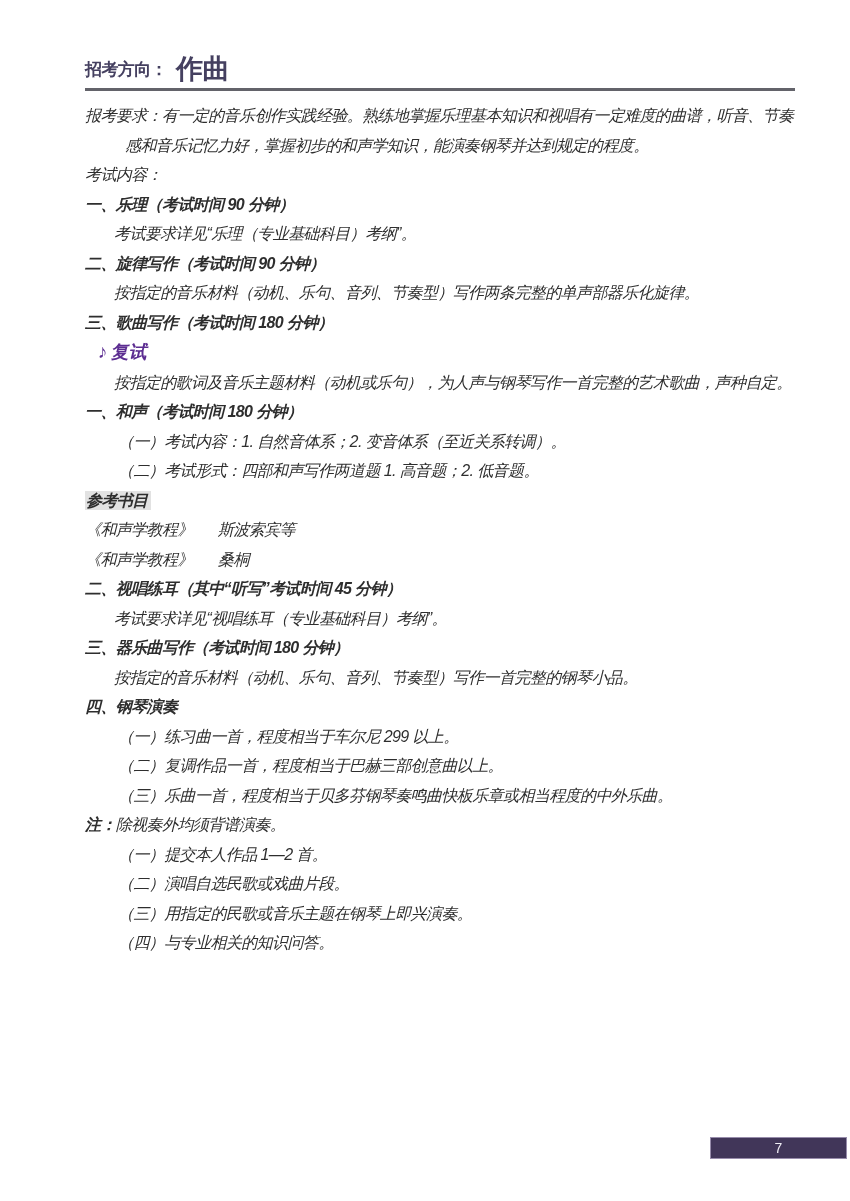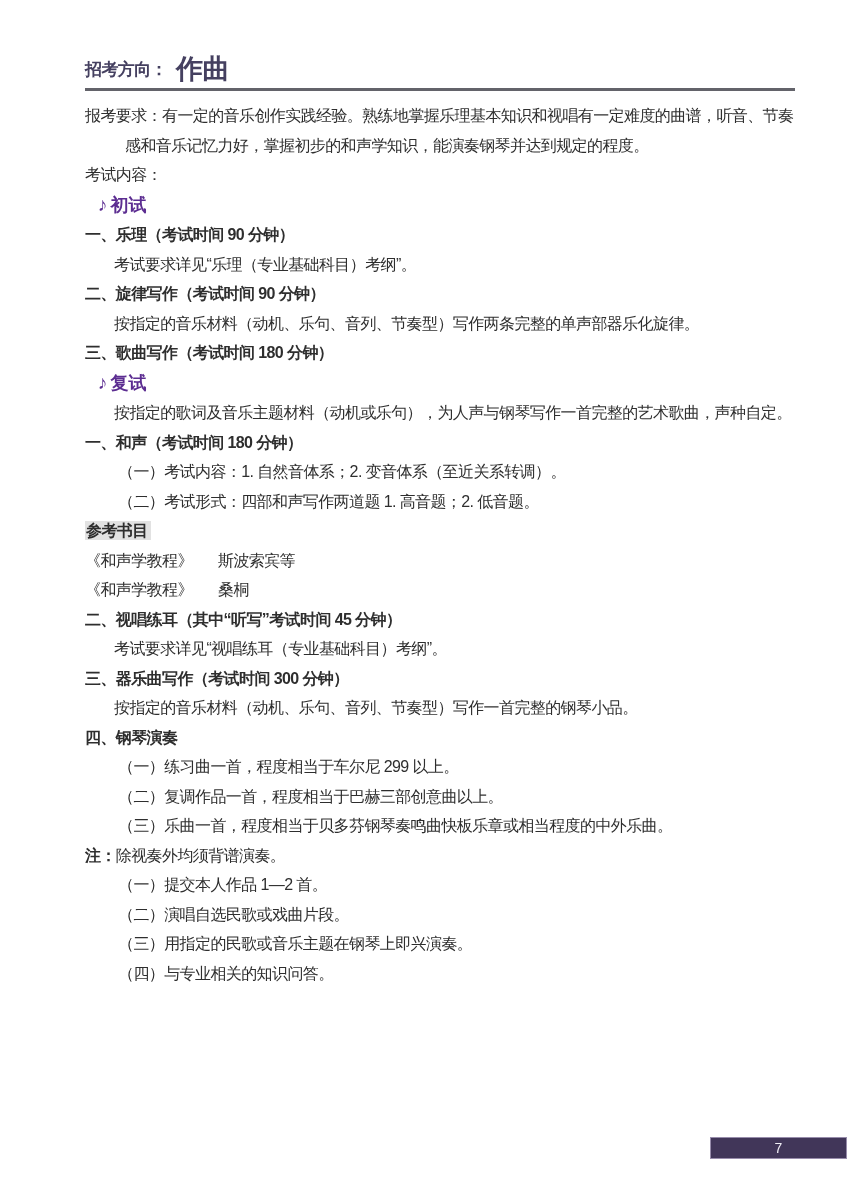--- a/index.html
+++ b/index.html
@@ -17,21 +17,21 @@
     letter-spacing:-0.6px;
   }
   .doc-header{
     display:flex;align-items:flex-end;gap:9px;
     border-bottom:3px solid #63636a;
     padding-bottom:5px;
     color:#454060;
   }
   .doc-header .hlabel{font-weight:bold;font-size:17px;line-height:1.2;padding-bottom:3px;}
   .doc-header .htitle{font-weight:bold;font-size:27px;line-height:1;}
-  .row{line-height:29.5px;}
+  .row{line-height:29.5px;font-style:italic;}
   .req{margin-top:10px;padding-left:40px;text-indent:-40px;}
   .round-header{
     color:#5c2d91;font-weight:bold;font-size:18px;
     margin-left:13px;letter-spacing:0;
   }
   .round-header .note-icon{font-size:19px;margin-right:3px;}
   .item-title{font-weight:bold;}
   .detail{padding-left:29px;}
   .sub{padding-left:33px;}
   .ref-heading .hl{background:#e2e2e2;font-weight:bold;padding:1px 3px 1px 1px;}
@@ -58,23 +58,20 @@
       <span class="hlabel">招考方向：</span>
       <span class="htitle">作曲</span>
     </div>
 
     <div class="row req">
       <span class="nlabel">报考要求：</span><span>有一定的音乐创作实践经验。熟练地掌握乐理基本知识和视唱有一定难度的曲谱，听音、节奏感和音乐记忆力好，掌握初步的和声学知识，能演奏钢琴并达到规定的程度。</span>
     </div>
 
     <div class="row">考试内容：</div>
 
-    <div class="row round-header">
-      <span class="note-icon">♪</span><span>初试</span>
-    </div>
 
     <div class="row item-title">一、乐理（考试时间 90 分钟）</div>
     <div class="row detail">考试要求详见“乐理（专业基础科目）考纲”。</div>
 
     <div class="row item-title">二、旋律写作（考试时间 90 分钟）</div>
     <div class="row detail">按指定的音乐材料（动机、乐句、音列、节奏型）写作两条完整的单声部器乐化旋律。</div>
 
     <div class="row item-title">三、歌曲写作（考试时间 180 分钟）</div>
     <div class="row round-header">
       <span class="note-icon">♪</span><span>复试</span>
@@ -94,21 +91,21 @@
       <span class="bauthor">斯波索宾等</span>
     </div>
     <div class="row book">
       <span class="btitle">《和声学教程》</span>
       <span class="bauthor">桑桐</span>
     </div>
 
     <div class="row item-title">二、视唱练耳（其中“听写”考试时间 45 分钟）</div>
     <div class="row detail">考试要求详见“视唱练耳（专业基础科目）考纲”。</div>
 
-    <div class="row item-title">三、器乐曲写作（考试时间 300 分钟）</div>
+    <div class="row item-title">三、器乐曲写作（考试时间 180 分钟）</div>
     <div class="row detail">按指定的音乐材料（动机、乐句、音列、节奏型）写作一首完整的钢琴小品。</div>
 
     <div class="row item-title">四、钢琴演奏</div>
     <div class="row sub">（一）练习曲一首，程度相当于车尔尼 299 以上。</div>
     <div class="row sub">（二）复调作品一首，程度相当于巴赫三部创意曲以上。</div>
     <div class="row sub">（三）乐曲一首，程度相当于贝多芬钢琴奏鸣曲快板乐章或相当程度的中外乐曲。</div>
 
     <div class="row note-row">
       <span class="nlabel">注：</span><span>除视奏外均须背谱演奏。</span>
     </div>

